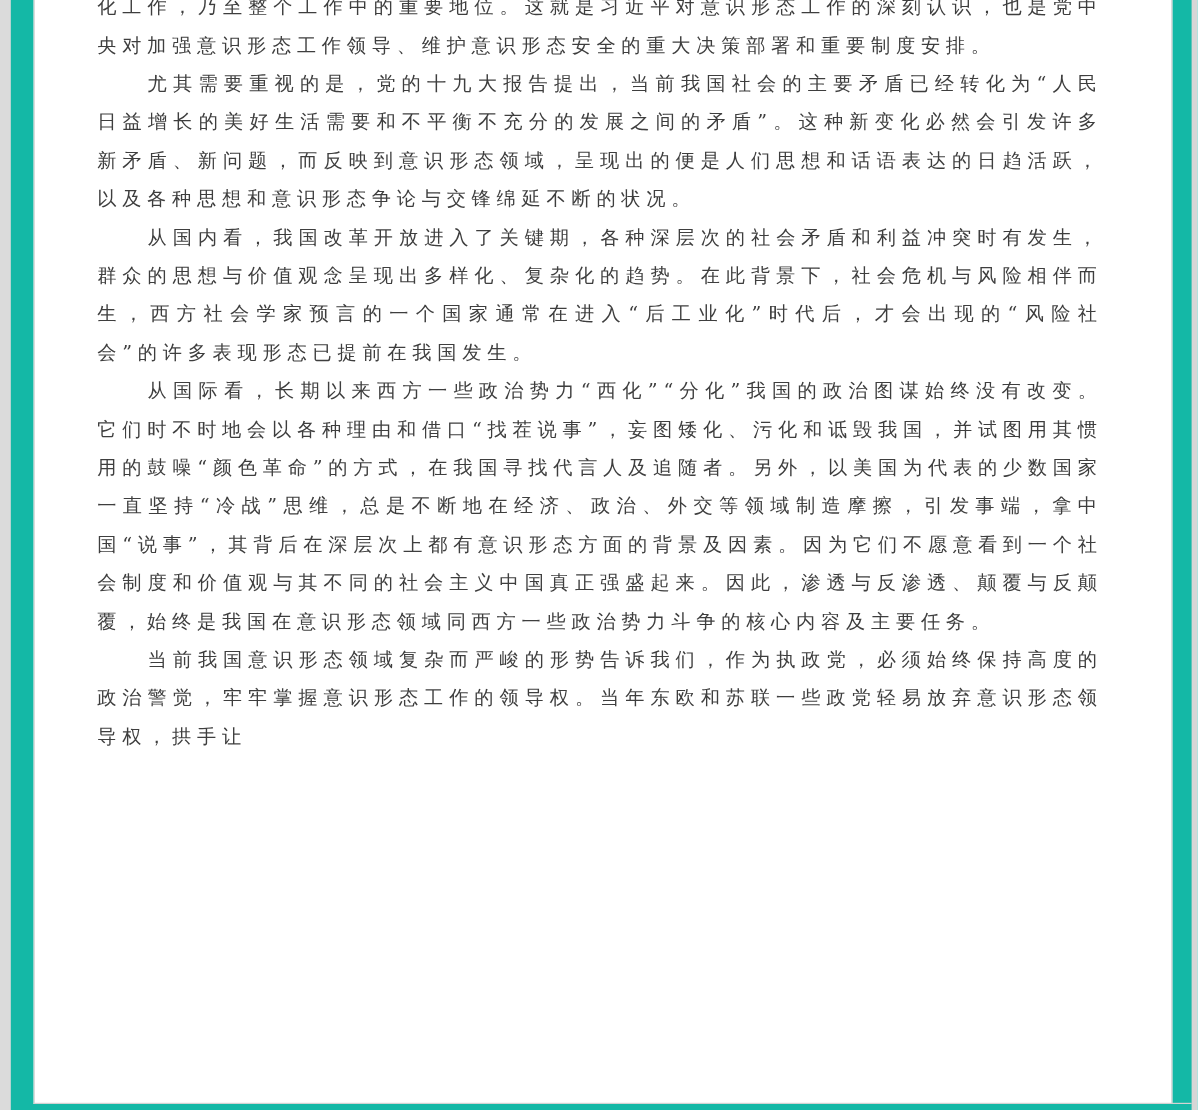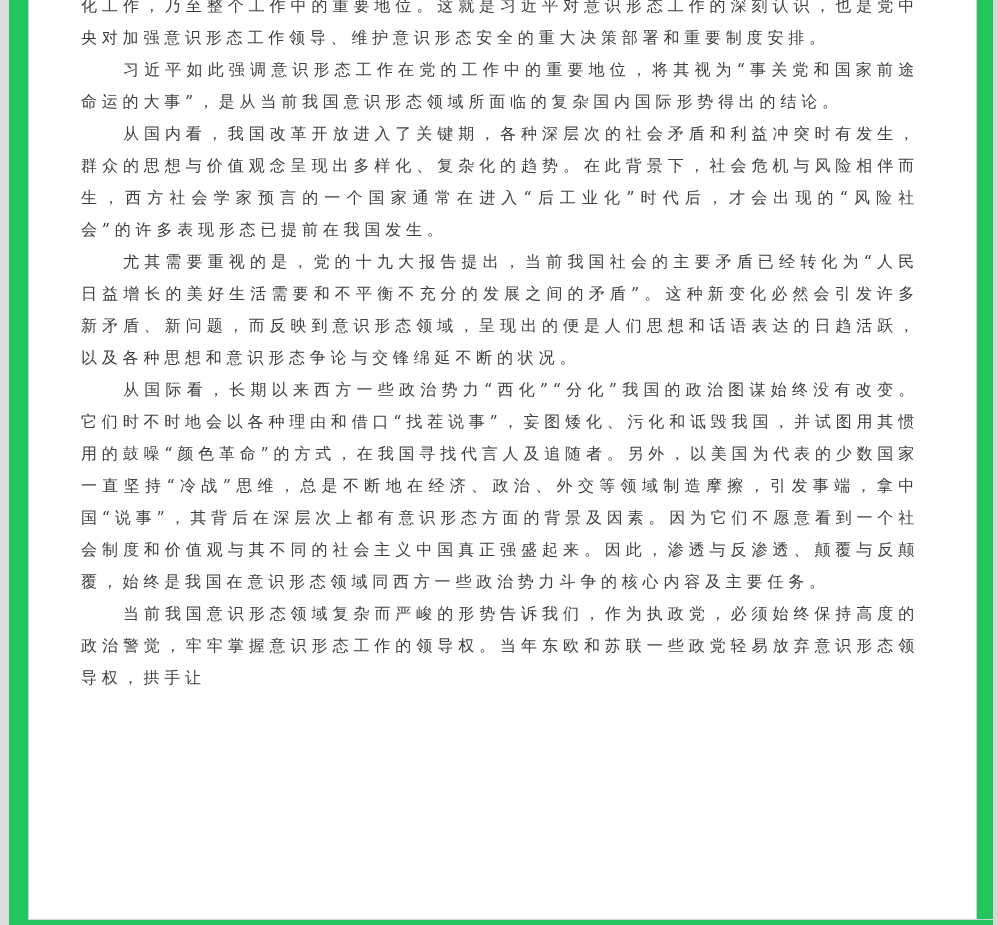--- a/index.html
+++ b/index.html
@@ -7,21 +7,21 @@
     width: 998px;
     height: 925px;
     background: #ffffff;
     overflow: hidden;
     font-family: "DejaVu Serif", "Liberation Serif", serif;
   }
   .viewport {
     position: relative;
     width: 998px;
     height: 925px;
-    background: #22c55e;
+    background: #14b8a6;
     overflow: hidden;
   }
   .gutter-left {
     position: absolute;
     left: 0; top: 0;
     width: 9px; height: 925px;
     background: #dbdbdb;
   }
   .scrollbar-track {
     position: absolute;
@@ -65,23 +65,22 @@
 </style>
 </head>
 <body>
 
 <div class="viewport">
   <div class="gutter-left"></div>
 
   <div class="page">
     <div class="text-col">
         <p class="para no-indent">化工作，乃至整个工作中的重要地位。这就是习近平对意识形态工作的深刻认识，也是党中央对加强意识形态工作领导、维护意识形态安全的重大决策部署和重要制度安排。</p>
-        <p class="para">习近平如此强调意识形态工作在党的工作中的重要地位，将其视为“事关党和国家前途命运的大事”，是从当前我国意识形态领域所面临的复杂国内国际形势得出的结论。</p>
+        <p class="para">尤其需要重视的是，党的十九大报告提出，当前我国社会的主要矛盾已经转化为“人民日益增长的美好生活需要和不平衡不充分的发展之间的矛盾”。这种新变化必然会引发许多新矛盾、新问题，而反映到意识形态领域，呈现出的便是人们思想和话语表达的日趋活跃，以及各种思想和意识形态争论与交锋绵延不断的状况。</p>
         <p class="para">从国内看，我国改革开放进入了关键期，各种深层次的社会矛盾和利益冲突时有发生，群众的思想与价值观念呈现出多样化、复杂化的趋势。在此背景下，社会危机与风险相伴而生，西方社会学家预言的一个国家通常在进入“后工业化”时代后，才会出现的“风险社会”的许多表现形态已提前在我国发生。</p>
-        <p class="para">尤其需要重视的是，党的十九大报告提出，当前我国社会的主要矛盾已经转化为“人民日益增长的美好生活需要和不平衡不充分的发展之间的矛盾”。这种新变化必然会引发许多新矛盾、新问题，而反映到意识形态领域，呈现出的便是人们思想和话语表达的日趋活跃，以及各种思想和意识形态争论与交锋绵延不断的状况。</p>
         <p class="para">从国际看，长期以来西方一些政治势力“西化”“分化”我国的政治图谋始终没有改变。它们时不时地会以各种理由和借口“找茬说事”，妄图矮化、污化和诋毁我国，并试图用其惯用的鼓噪“颜色革命”的方式，在我国寻找代言人及追随者。另外，以美国为代表的少数国家一直坚持“冷战”思维，总是不断地在经济、政治、外交等领域制造摩擦，引发事端，拿中国“说事”，其背后在深层次上都有意识形态方面的背景及因素。因为它们不愿意看到一个社会制度和价值观与其不同的社会主义中国真正强盛起来。因此，渗透与反渗透、颠覆与反颠覆，始终是我国在意识形态领域同西方一些政治势力斗争的核心内容及主要任务。</p>
         <p class="para">当前我国意识形态领域复杂而严峻的形势告诉我们，作为执政党，必须始终保持高度的政治警觉，牢牢掌握意识形态工作的领导权。当年东欧和苏联一些政党轻易放弃意识形态领导权，拱手让</p>
       </div>
   </div>
 
   <div class="page-bottom-border"></div>
 
   <div class="scrollbar-track"></div>
 </div>
 

